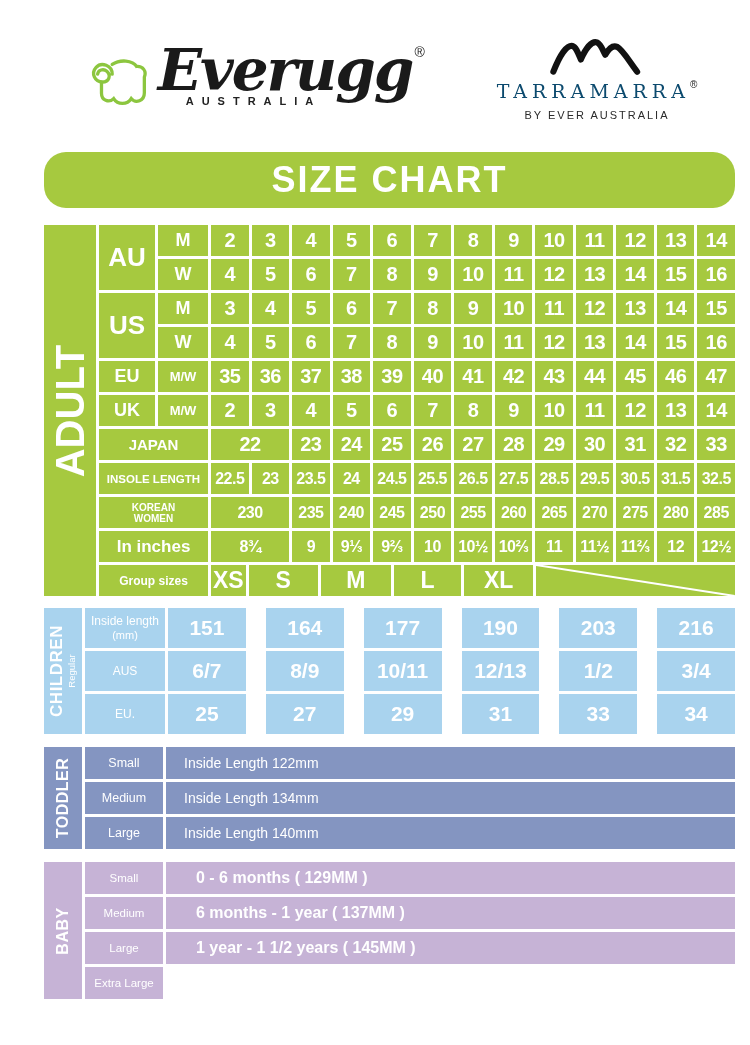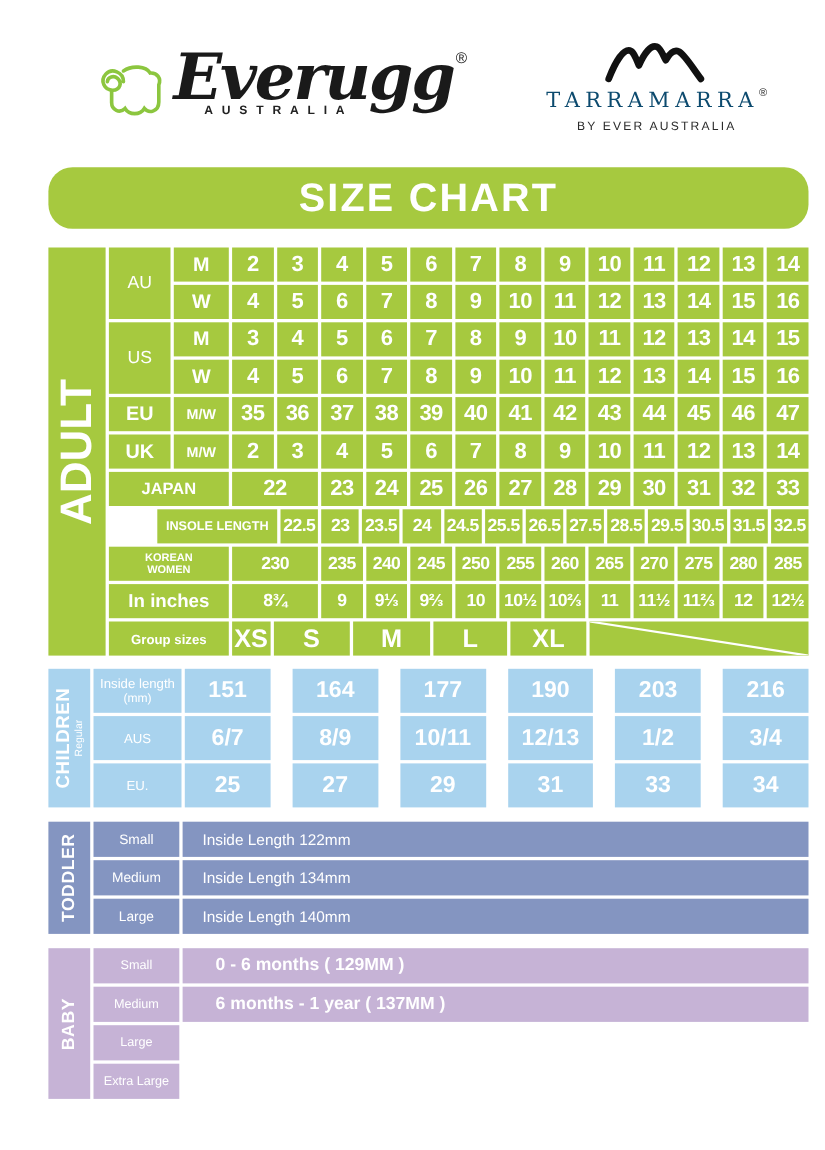--- a/index.html
+++ b/index.html
@@ -75,25 +75,25 @@
     background: var(--green); color: #fff;
     display: flex; align-items: center; justify-content: center;
   }
   .w1 { width: 56px; }
   .w2 { width: 50px; }
   .wwide { width: 109px; }
   .grid13 { flex: 1; display: grid; grid-template-columns: repeat(13, 1fr); gap: 3px; }
   .cell { font-size: 20px; font-weight: 700; letter-spacing: -0.5px; }
   .span2 { grid-column: span 2; }
   .fsS .cell { font-size: 16px; }
-  .big  { font-size: 16px; font-weight: 400; }
+  .big  { font-size: 26px; font-weight: 700; }
   .med  { font-size: 18px; font-weight: 700; }
   .sml  { font-size: 13px; font-weight: 700; }
   .jp   { font-size: 15px; font-weight: 700; }
-  .inslbl { font-size: 11.5px; font-weight: 700; margin-left: 44px; }
+  .inslbl { font-size: 11.5px; font-weight: 700; }
   .krlbl { font-size: 10px; font-weight: 700; padding: 0 27px; text-align: center; }
   .inchlbl { font-size: 17px; font-weight: 700; }
   .grplbl { font-size: 12px; font-weight: 700; }
   .grow { flex: 1; display: flex; gap: 3px; }
   .gsz { font-size: 23px; font-weight: 700; }
   .g-xs { width: 6.6%; }
   .g-s  { width: 13.2%; }
   .g-m  { width: 13.4%; }
   .g-l  { width: 12.8%; }
   .g-xl { width: 13.2%; }
@@ -471,20 +471,21 @@
       <div class="br2">
         <div class="pcell blbl">Small</div>
         <div class="pcell bval">0 - 6 months  ( 129MM )</div>
       </div>
       <div class="br2">
         <div class="pcell blbl">Medium</div>
         <div class="pcell bval">6 months - 1 year  ( 137MM )</div>
       </div>
       <div class="br2">
         <div class="pcell blbl">Large</div>
+        <div class="pcell bval">1 year - 1 1/2 years  ( 145MM )</div>
       </div>
       <div class="br2">
         <div class="pcell blbl">Extra Large</div>
       </div>
     </div>
   </div>
 
 </div>
 
 </body></html>

